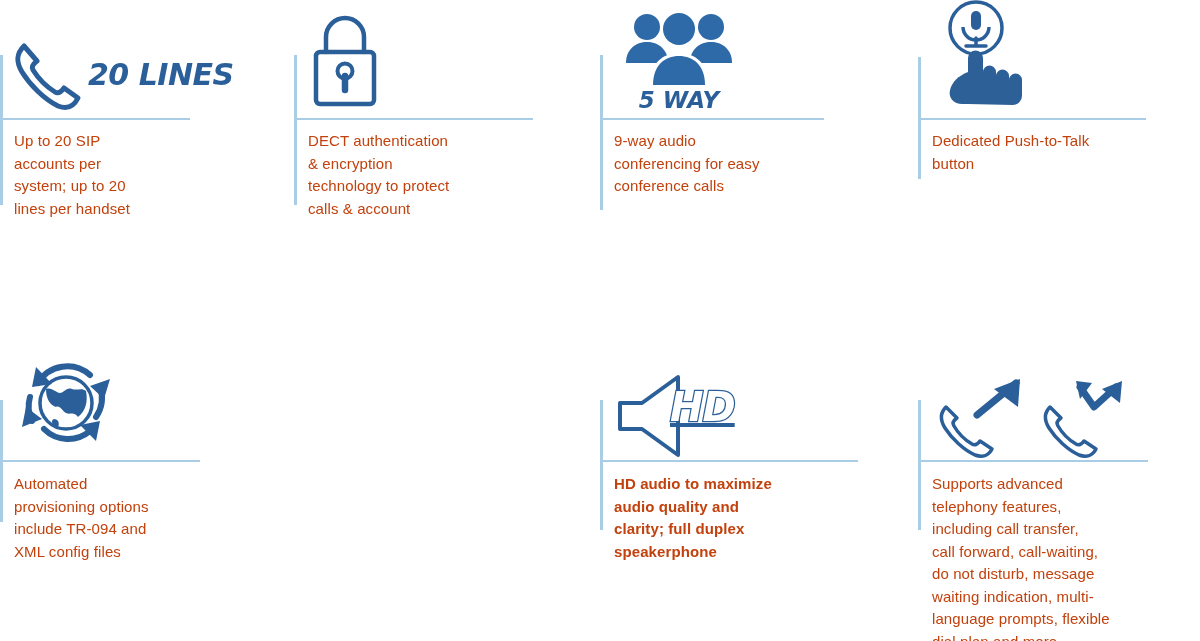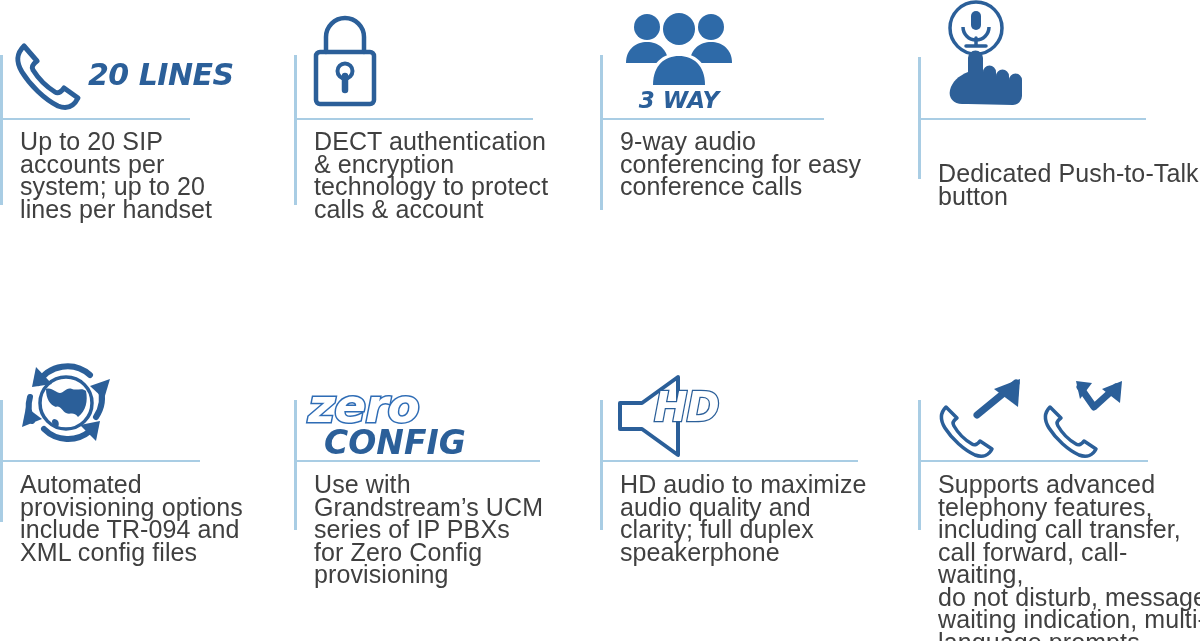--- a/index.html
+++ b/index.html
@@ -32,23 +32,23 @@
     background:#a9cde4;
   }
   .icon-area{
     position:absolute;
     left:14px;
     display:flex;
     align-items:flex-end;
   }
   .desc{
     position:absolute;
-    left:20px;
-    color:#404040;
-    font-size:25px;
+    left:14px;
+    color:#c2410c;
+    font-size:15px;
     line-height:22.5px;
     letter-spacing:0.1px;
     white-space:pre-line;
   }
   
   .wordmark{
     font-family:"DejaVu Sans", sans-serif;
     font-weight:bold;
     font-style:italic;
     color:#2b5f99;
@@ -142,21 +142,21 @@
         <path d="M3 58 C3 44 13 37 24 37 C35 37 45 44 45 58 Z" fill="#2e6aa8"></path>
 
         <circle cx="88" cy="22" r="13" fill="#2e6aa8"></circle>
         <path d="M67 58 C67 44 77 37 88 37 C99 37 109 44 109 58 Z" fill="#2e6aa8"></path>
 
         <circle cx="56" cy="24" r="19" fill="#ffffff"></circle>
         <circle cx="56" cy="24" r="16" fill="#2e6aa8"></circle>
         <path d="M27 80 C27 58 40 48 56 48 C72 48 85 58 85 80 Z" fill="#ffffff"></path>
         <path d="M30 80 C30 60 42 51 56 51 C70 51 82 60 82 80 Z" fill="#2e6aa8"></path>
       </svg>
-      <span class="wordmark wm-3way" style="margin-top:2px;">3 WAY</span>
+      <span class="wordmark wm-3way" style="margin-top:2px;">5 WAY</span>
     </div>
 
     <div class="desc" style="top:100px;width:250px;">9-way audio
 conferencing for easy
 conference calls</div>
   </div>
 
   <div class="cell" style="left:918px;top:30px;width:282px;height:240px;">
     <div class="vrule" style="top:27px;height:122px;"></div>
     <div class="hrule" style="top:88px;width:228px;"></div>
@@ -171,21 +171,21 @@
 
         <path d="M36 104 L36 58 a7.5 7.5 0 0 1 15 0 L51 72
                  a6.5 6.5 0 0 1 13 0 L64 76
                  a6.5 6.5 0 0 1 13 0 L77 80
                  a6.5 6.5 0 0 1 13 0 L90 96
                  a9 9 0 0 1 -9 9 Z" fill="#2e6098"></path>
         <path d="M36 72 C26 76 20 82 18 90 C16 98 22 104 30 104 L36 104 Z" fill="#2e6098"></path>
       </svg>
     </div>
 
-    <div class="desc" style="top:100px;width:262px;margin-top:32px;">Dedicated Push-to-Talk
+    <div class="desc" style="top:100px;width:262px;">Dedicated Push-to-Talk
 button</div>
   </div>
 
   <div class="cell" style="left:0px;top:355px;width:290px;height:286px;">
     <div class="vrule" style="top:45px;height:122px;"></div>
     <div class="hrule" style="top:105px;width:200px;"></div>
 
     <div class="icon-area" style="top:0px;height:98px;">
       <svg width="104" height="100" viewBox="0 0 104 100">
 
@@ -205,50 +205,33 @@
         <path d="M40 66 C44 66 46 70 44 74 C38 72 36 68 40 66 Z" fill="#2b5f99"></path>
       </svg>
     </div>
 
     <div class="desc" style="top:118px;width:262px;">Automated
 provisioning options
 include TR-094 and
 XML config files</div>
   </div>
 
-  <div class="cell" style="left:294px;top:355px;width:290px;height:286px;">
-    <div class="vrule" style="top:45px;height:130px;"></div>
-    <div class="hrule" style="top:105px;width:246px;"></div>
-
-    <div class="icon-area" style="top:12px;height:92px;">
-      <div class="zero-wrap">
-        <span class="zero-top">zero</span>
-        <span class="zero-bot">CONFIG</span>
-      </div>
-    </div>
-
-    <div class="desc" style="top:118px;width:262px;">Use with
-Grandstream’s UCM
-series of IP PBXs
-for Zero Config
-provisioning</div>
-  </div>
 
   <div class="cell" style="left:600px;top:355px;width:300px;height:286px;">
     <div class="vrule" style="top:45px;height:130px;"></div>
     <div class="hrule" style="top:105px;width:258px;"></div>
 
     <div class="icon-area" style="top:10px;height:94px;position:absolute;">
       <svg width="112" height="86" viewBox="0 0 112 86">
         <path d="M64 4 L28 30 L6 30 L6 56 L28 56 L64 82 Z" fill="none" stroke="#2b5f99" stroke-width="4" stroke-linejoin="round"></path>
       </svg>
-      <span class="hd-text" style="left:40px;top:22px;">HD</span>
-    </div>
-
-    <div class="desc" style="top:118px;width:270px;">HD audio to maximize
+      <span class="hd-text" style="left:56px;top:22px;text-decoration:underline;">HD</span>
+    </div>
+
+    <div class="desc" style="top:118px;width:270px;font-weight:bold;">HD audio to maximize
 audio quality and
 clarity; full duplex
 speakerphone</div>
   </div>
 
   <div class="cell" style="left:918px;top:355px;width:282px;height:286px;">
     <div class="vrule" style="top:45px;height:130px;"></div>
     <div class="hrule" style="top:105px;width:230px;"></div>
 
     <div class="icon-area" style="top:20px;height:84px;gap:12px;">

